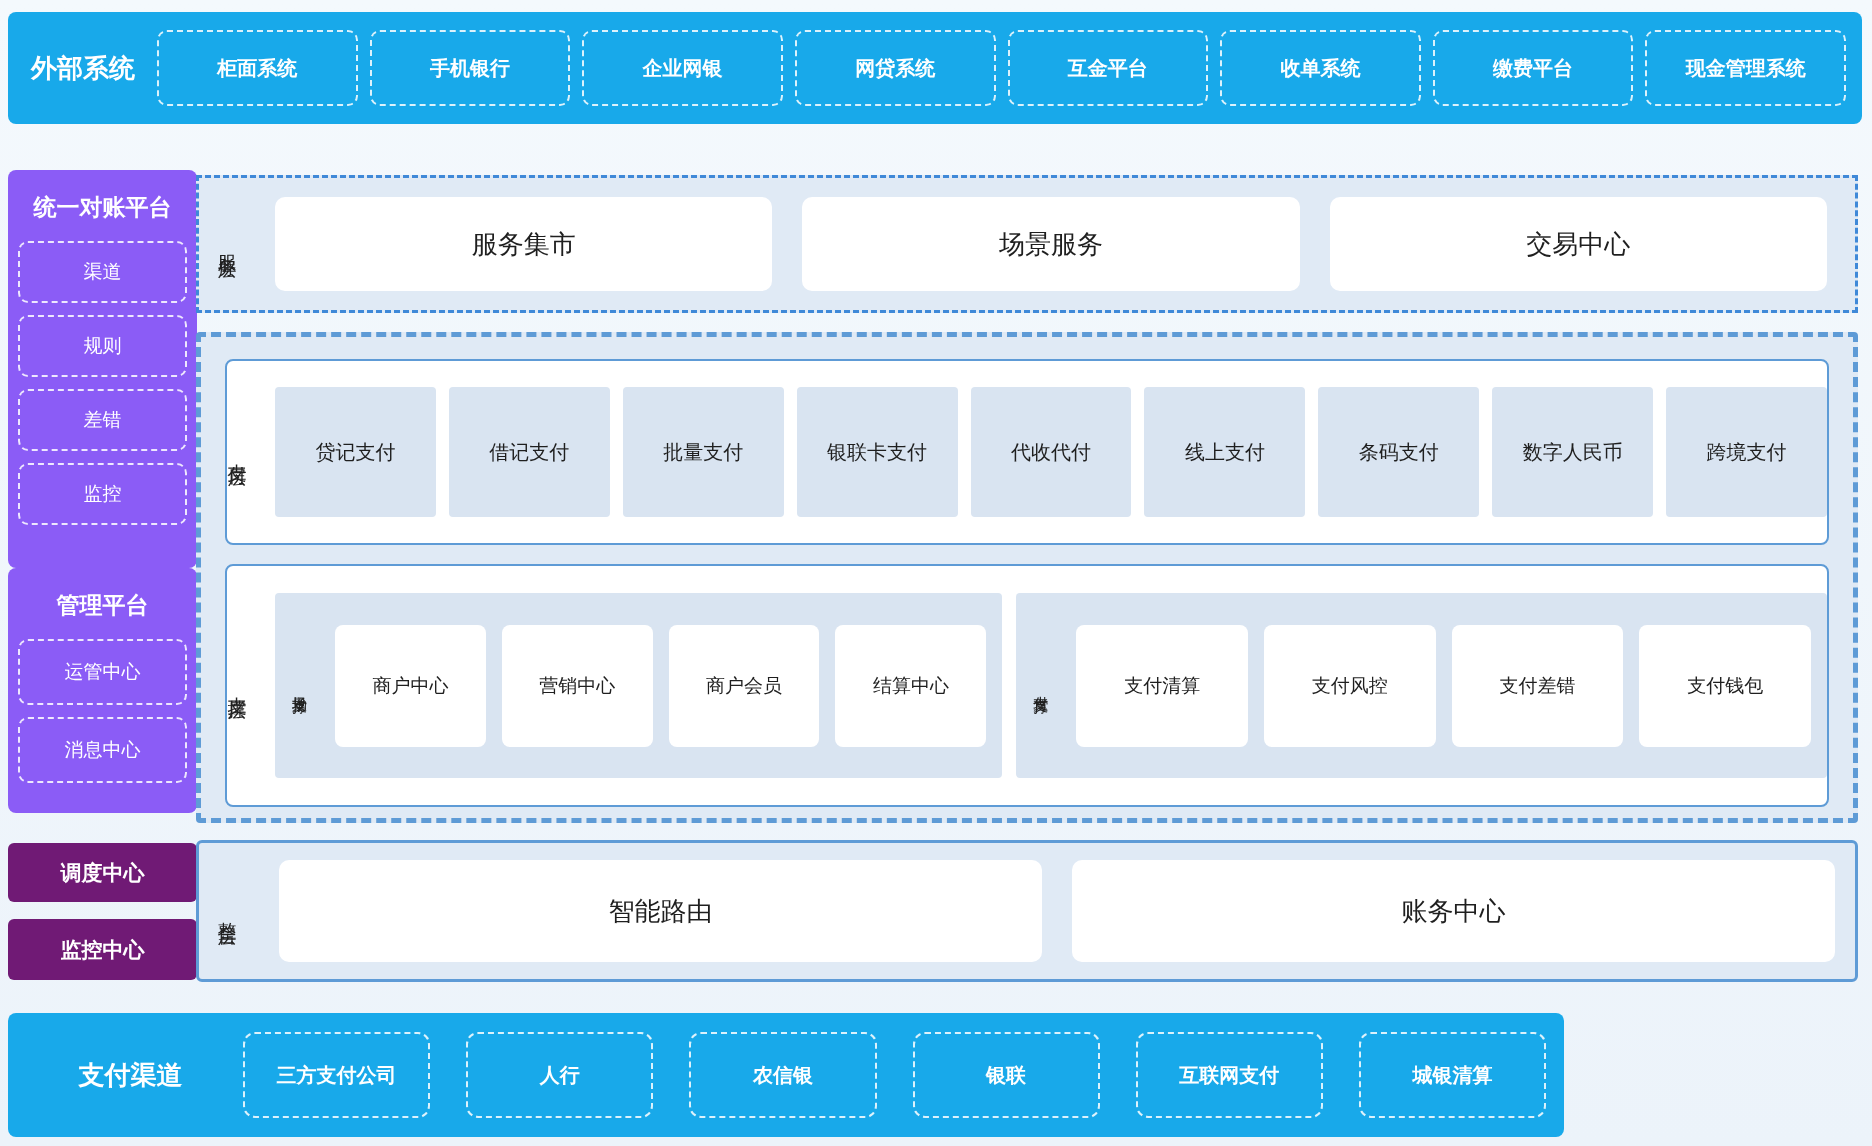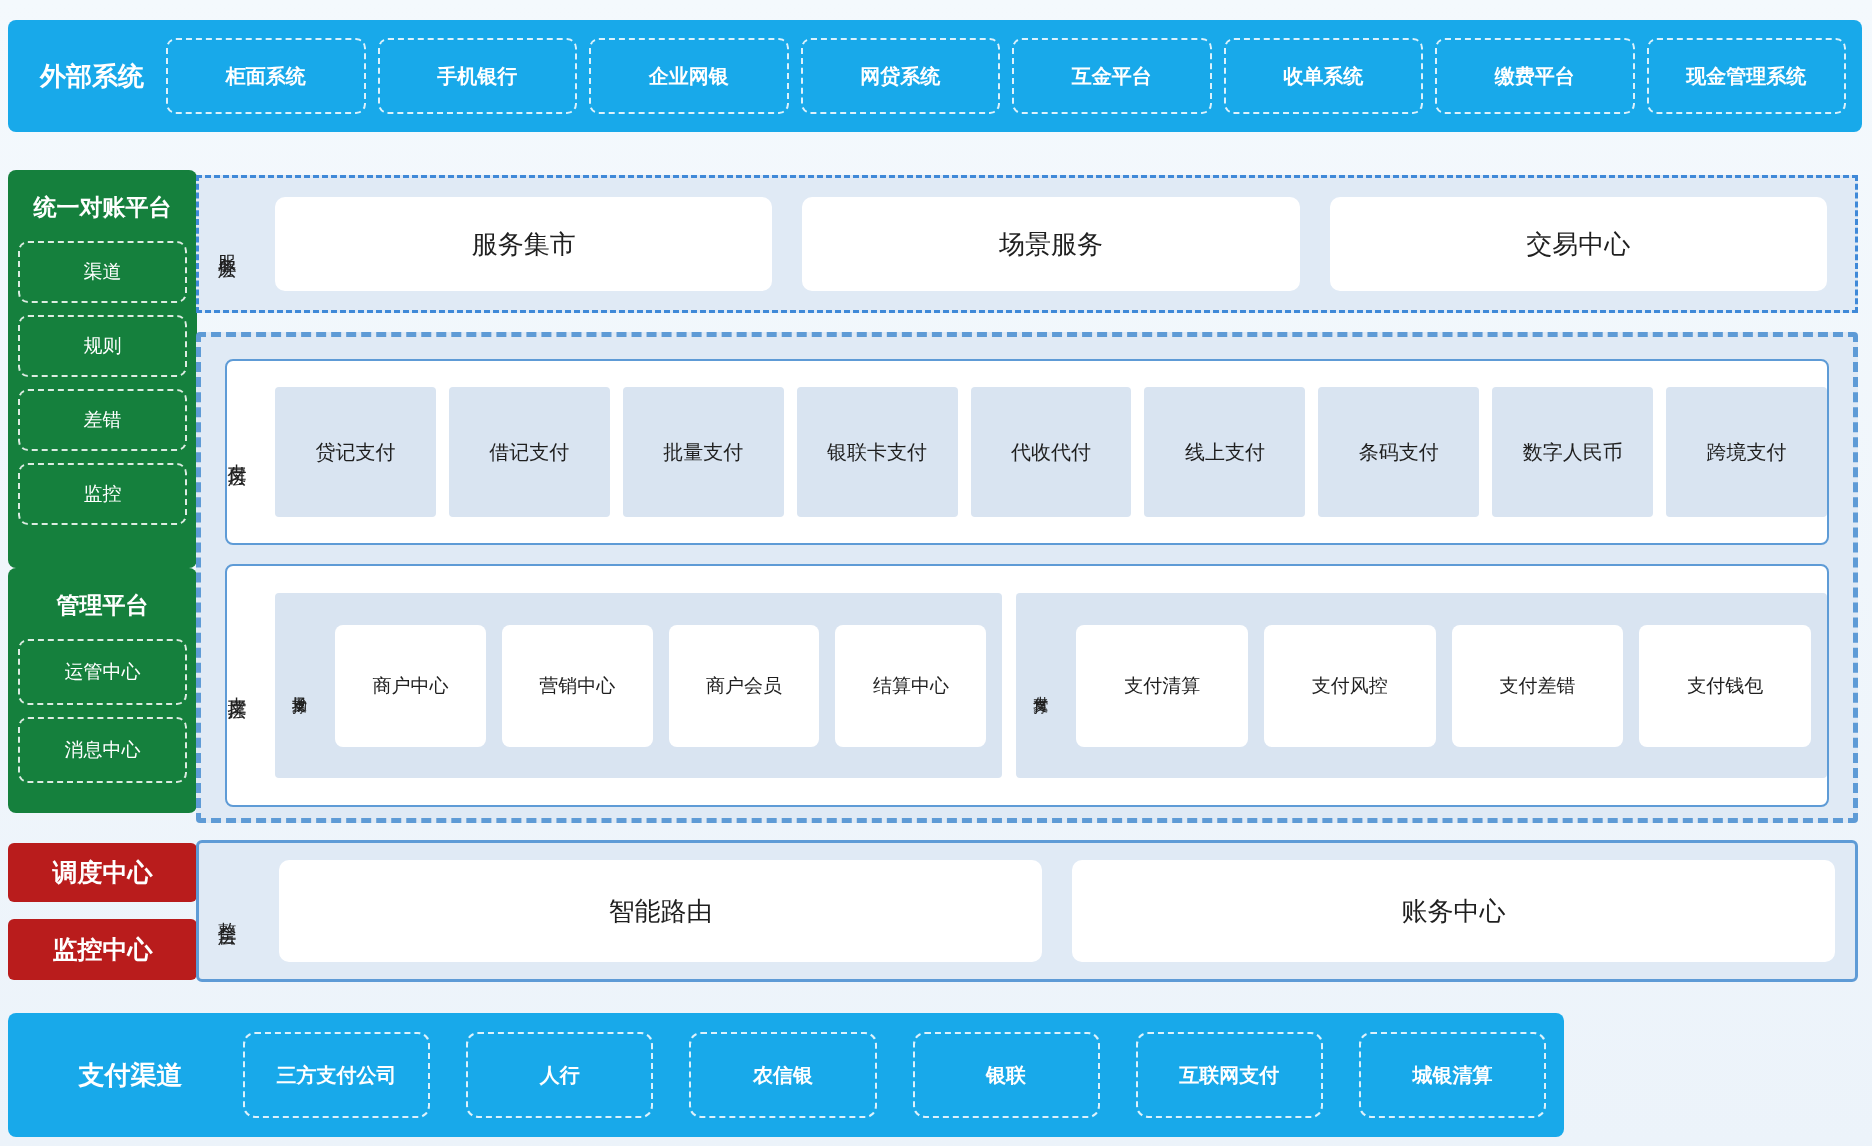--- a/index.html
+++ b/index.html
@@ -16,44 +16,44 @@
   .blue { background:#18a9ea; color:#fff; }
   .bar { position:absolute; border-radius:8px; display:flex; align-items:center; }
   .bar-title { font-weight:bold; text-align:center; flex:0 0 auto; }
   .dash-items { flex:1; display:flex; gap:12px; }
   .dash-item {
     flex:1; display:flex; align-items:center; justify-content:center;
     border:2px dashed rgba(255,255,255,.85); border-radius:10px;
     font-size:20px; font-weight:bold; color:#fff;
   }
 
-  #top-bar { left:8px; top:12px; width:1854px; height:112px; padding:0 16px 0 10px;margin-top:8px; }
+  #top-bar { left:8px; top:12px; width:1854px; height:112px; padding:0 16px 0 1px; }
   #top-bar .bar-title { width:148px; font-size:26px; }
   #top-bar .dash-item { height:76px; }
 
   #bottom-bar { left:8px; top:1013px; width:1556px; height:124px; padding:0 18px 0 10px; }
   #bottom-bar .bar-title { width:225px; font-size:26px; }
   #bottom-bar .dash-items { gap:36px; }
   #bottom-bar .dash-item { height:86px; border-radius:12px; }
 
   
-  .side-block { position:absolute; left:8px; width:189px; background:#15803d; border-radius:8px; padding:12px 10px; }
+  .side-block { position:absolute; left:8px; width:189px; background:#8b5cf6; border-radius:8px; padding:12px 10px; }
   .side-title { color:#fff; font-weight:bold; font-size:23px; text-align:center; padding:10px 0 6px; }
   .side-item {
     margin-top:12px; height:62px; display:flex; align-items:center; justify-content:center;
     border:2px dashed rgba(255,255,255,.85); border-radius:10px;
     color:#fff; font-size:19px; font-weight:normal;
   }
   #recon-block { top:170px; height:398px; }
   #mgmt-block  { top:568px; height:245px; }
   #mgmt-block .side-item { height:66px; }
   .side-solid {
-    position:absolute; left:8px; width:189px; background:#b91c1c; border-radius:6px;
+    position:absolute; left:8px; width:189px; background:#701a75; border-radius:6px;
     display:flex; align-items:center; justify-content:center;
-    color:#fff; font-size:25px; font-weight:bold;
+    color:#fff; font-size:21px; font-weight:bold;
   }
   #sched-block   { top:843px; height:59px; }
   #monitor-block { top:919px; height:61px; }
 
   
   .vlabel {
     writing-mode:vertical-lr; text-orientation:upright;
     font-size:19px; color:#1f1f1f; letter-spacing:3px; line-height:1.1;
     flex:0 0 auto; text-align:center;
   }

